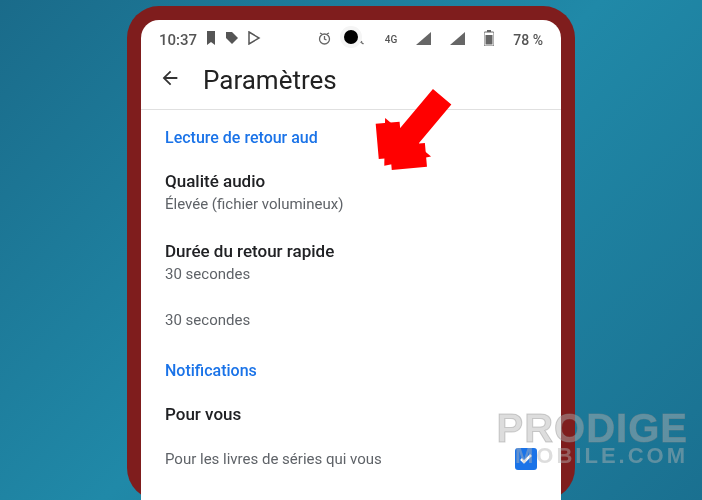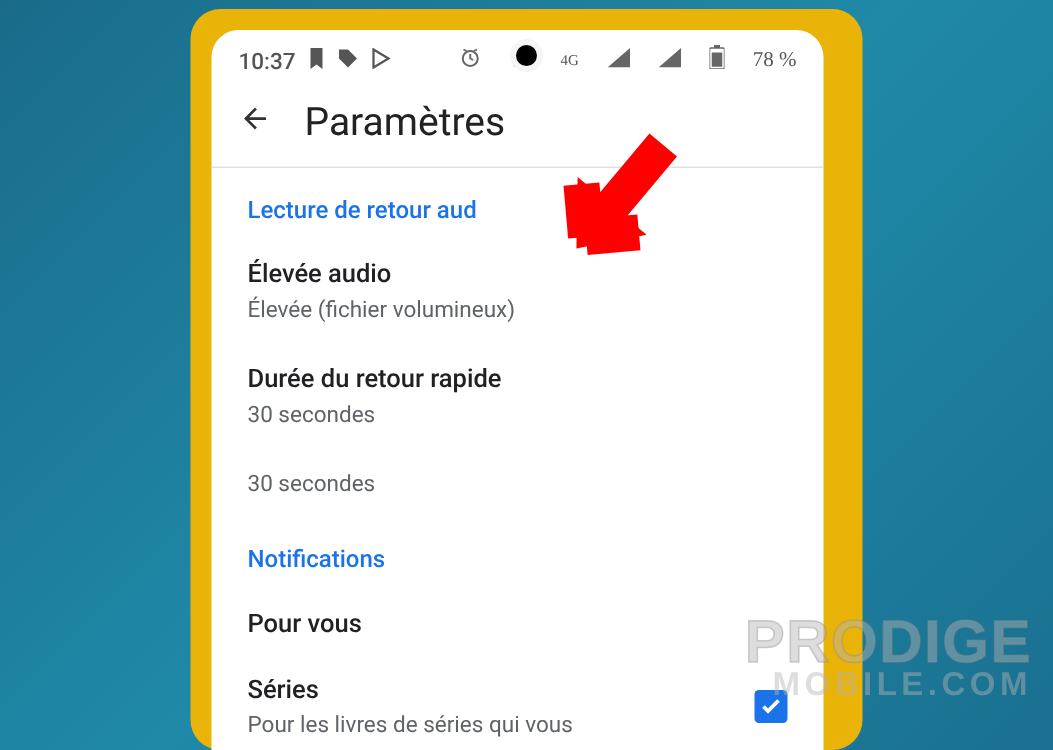--- a/index.html
+++ b/index.html
@@ -10,23 +10,23 @@
     font-family: Roboto, Arial, sans-serif;
     display: flex;
     justify-content: center;
     align-items: flex-start;
     overflow: hidden;
     position: relative;
   }
   .phone {
     margin-top: 6px;
     width: 448px;
-    background: #eab308;
-    border-radius: 20px;
-    padding: 14px 26px 0 14px;
+    background: #7f1d1d;
+    border-radius: 32px;
+    padding: 14px 14px 0 14px;
     position: relative;
   }
   .screen {
     background: #fff;
     border-radius: 18px 18px 0 0;
     overflow: hidden;
     height: 480px;
     position: relative;
   }
   .camera-hole {
@@ -44,21 +44,21 @@
   .status-bar {
     display: flex;
     justify-content: space-between;
     align-items: center;
     padding: 10px 18px 6px 18px;
     font-size: 15px;
     color: #555;
     font-weight: 500;
   }
   .status-left { display: flex; align-items: center; gap: 8px; }
-  .status-right { display: flex; align-items: center; gap: 19px; font-size: 14px; font-family: Liberation Serif, serif; }
+  .status-right { display: flex; align-items: center; gap: 19px; font-size: 14px; }
   .status-right .icon { font-size: 14px; color: #666; }
   .header {
     display: flex;
     align-items: center;
     gap: 22px;
     padding: 10px 18px 14px 18px;
   }
   .back-arrow {
     font-size: 22px;
     color: #333;
@@ -205,42 +205,41 @@
       </span>
       <span class="header-title">Paramètres</span>
     </div>
 
     <div class="divider"></div>
 
     <div class="content">
       <div class="section-header">Lecture de retour aud</div>
 
       <div class="setting-item">
-        <div class="setting-title">Élevée audio</div>
+        <div class="setting-title">Qualité audio</div>
         <div class="setting-subtitle">Élevée (fichier volumineux)</div>
       </div>
 
       <div class="setting-item">
         <div class="setting-title">Durée du retour rapide</div>
         <div class="setting-subtitle">30 secondes</div>
       </div>
 
       <div class="setting-item">
         <div class="setting-subtitle">30 secondes</div>
       </div>
 
       <div class="section-header">Notifications</div>
 
       <div class="setting-item" style="padding-bottom:6px;">
         <div class="setting-title">Pour vous</div>
       </div>
 
       <div class="setting-row">
         <div>
-          <div class="setting-title">Séries</div>
           <div class="setting-subtitle">Pour les livres de séries qui vous</div>
         </div>
         <div class="checkbox">
           <svg width="16" height="16" viewBox="0 0 16 16">
               <path d="M3 8l3 3 7-7" stroke="#fff" stroke-width="2.5" fill="none"></path>
             </svg>
         </div>
       </div>
     </div>
 

